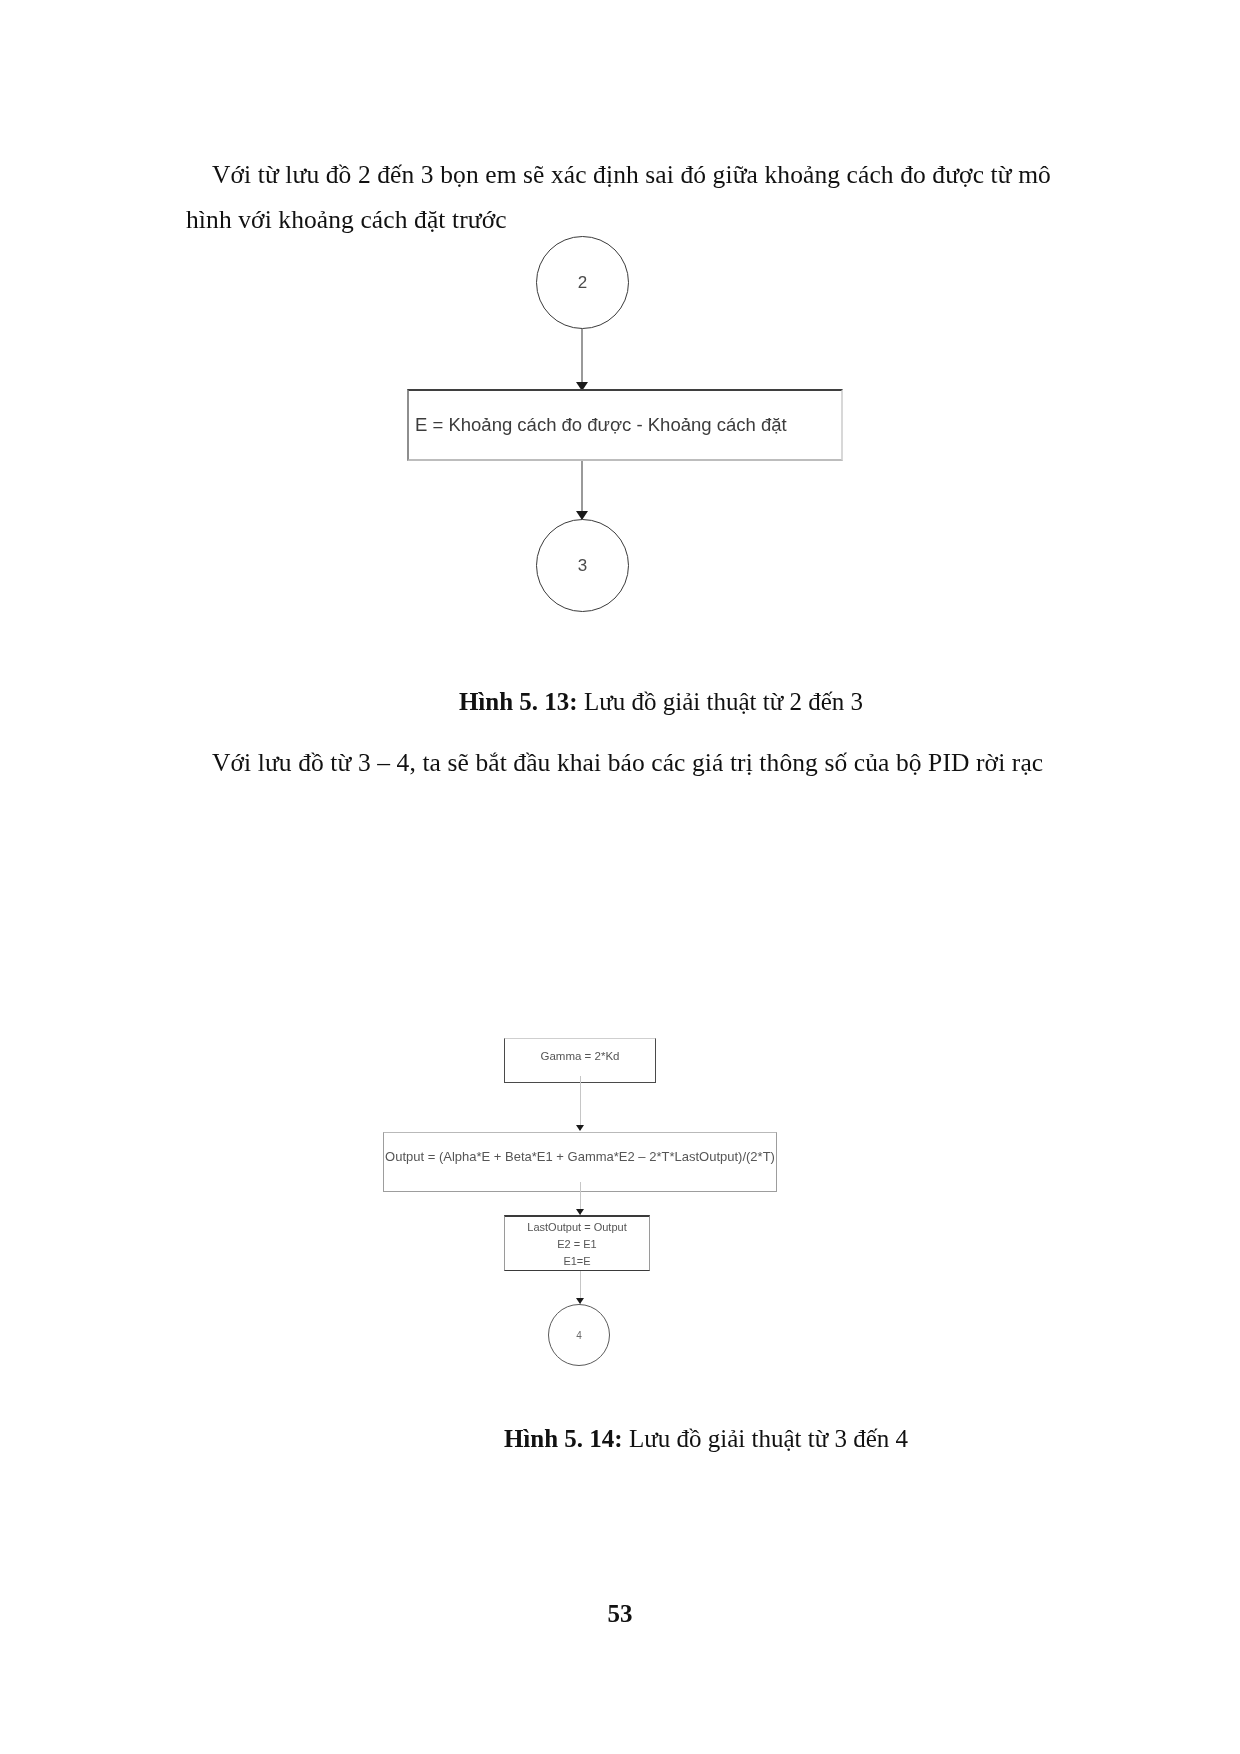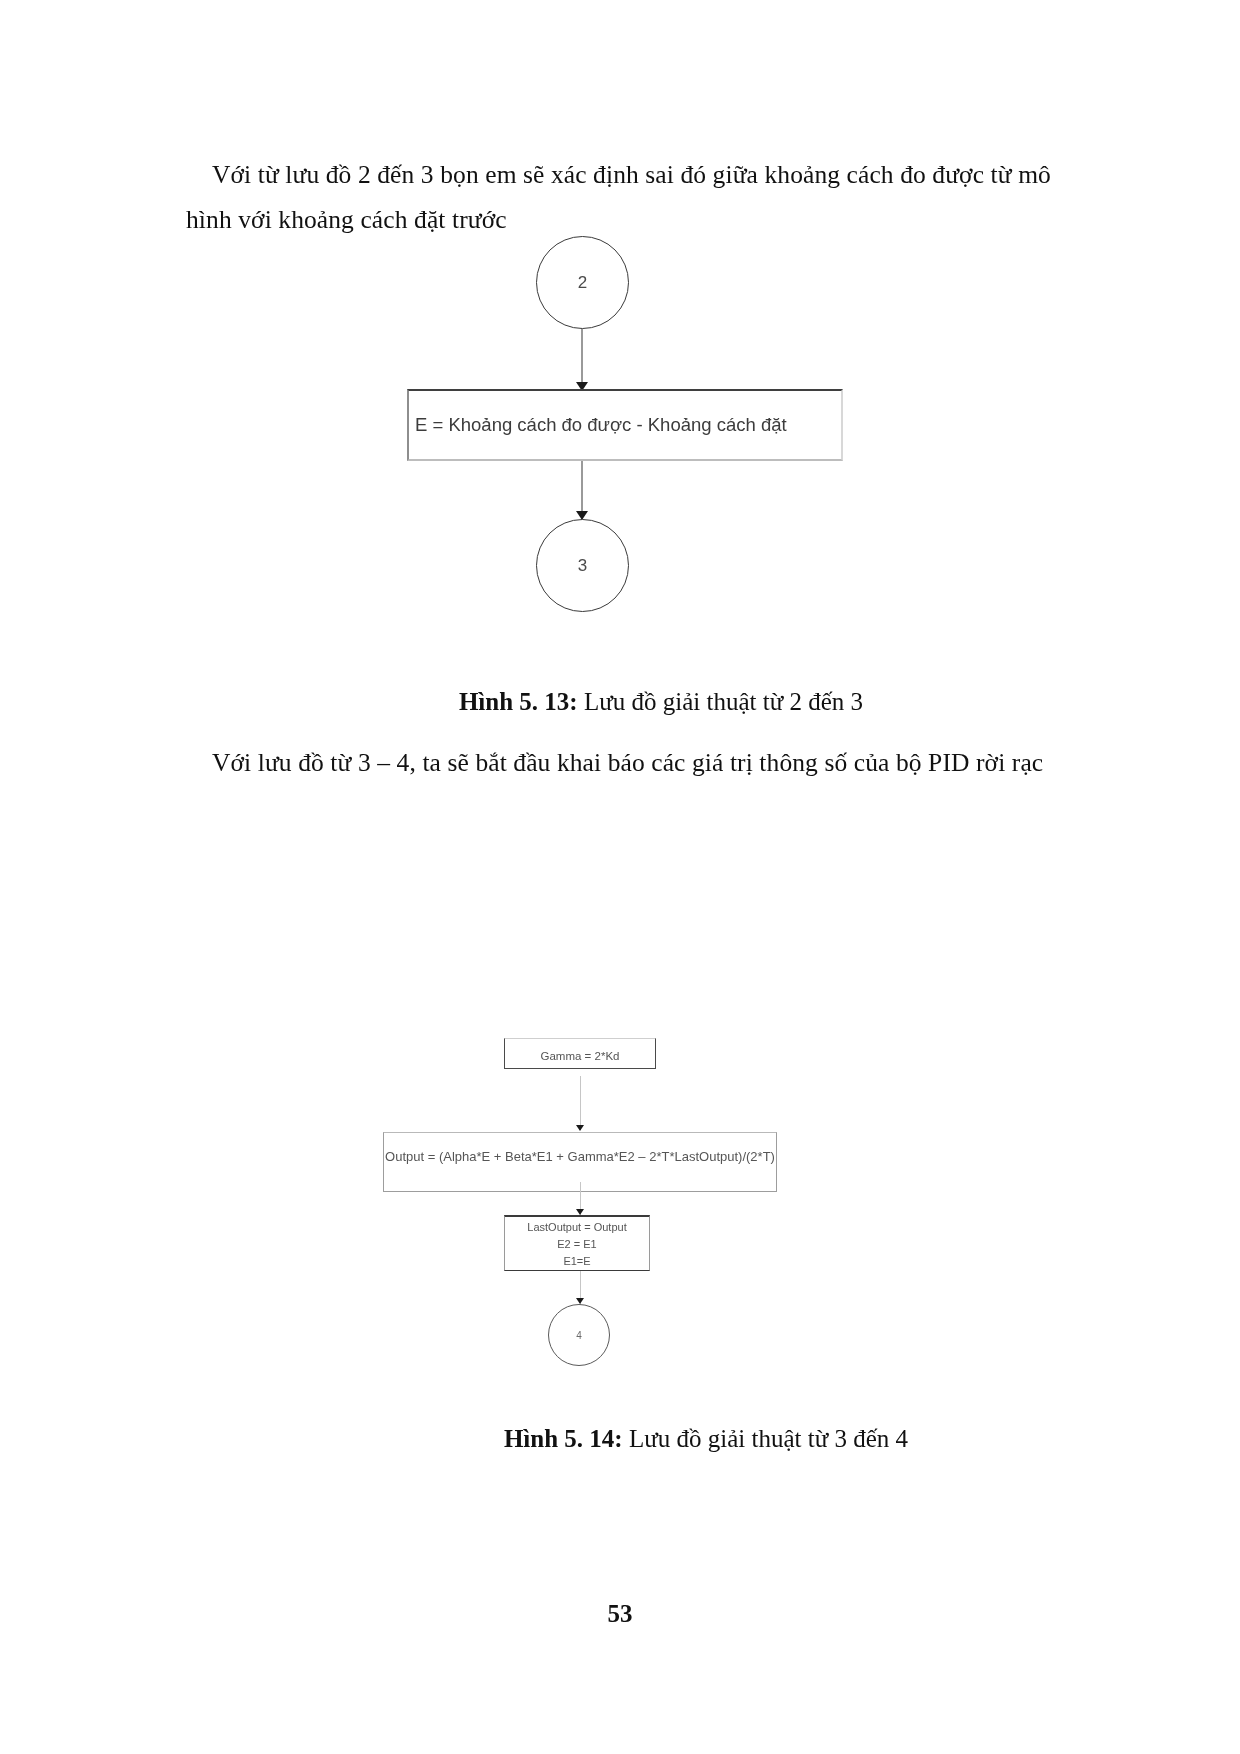--- a/index.html
+++ b/index.html
@@ -123,21 +123,21 @@
     background: #ffffff;
     box-sizing: border-box;
     font-family: "Liberation Sans", sans-serif;
     color: #555;
     text-align: center;
     white-space: nowrap;
     overflow: hidden;
   }
   .b-gamma {
     left: 504px; top: 8px;
-    width: 152px; height: 31px;
+    width: 152px; height: 45px;
     border-top: 1.4px solid #cfcfcf;
     border-left: 1.8px solid #4a4a4a;
     border-right: 1.8px solid #4a4a4a;
     border-bottom: 1.8px solid #4a4a4a;
     font-size: 11.5px;
     line-height: 34px;
   }
   .b-output {
     left: 383px; top: 102px;
     width: 394px; height: 60px;

